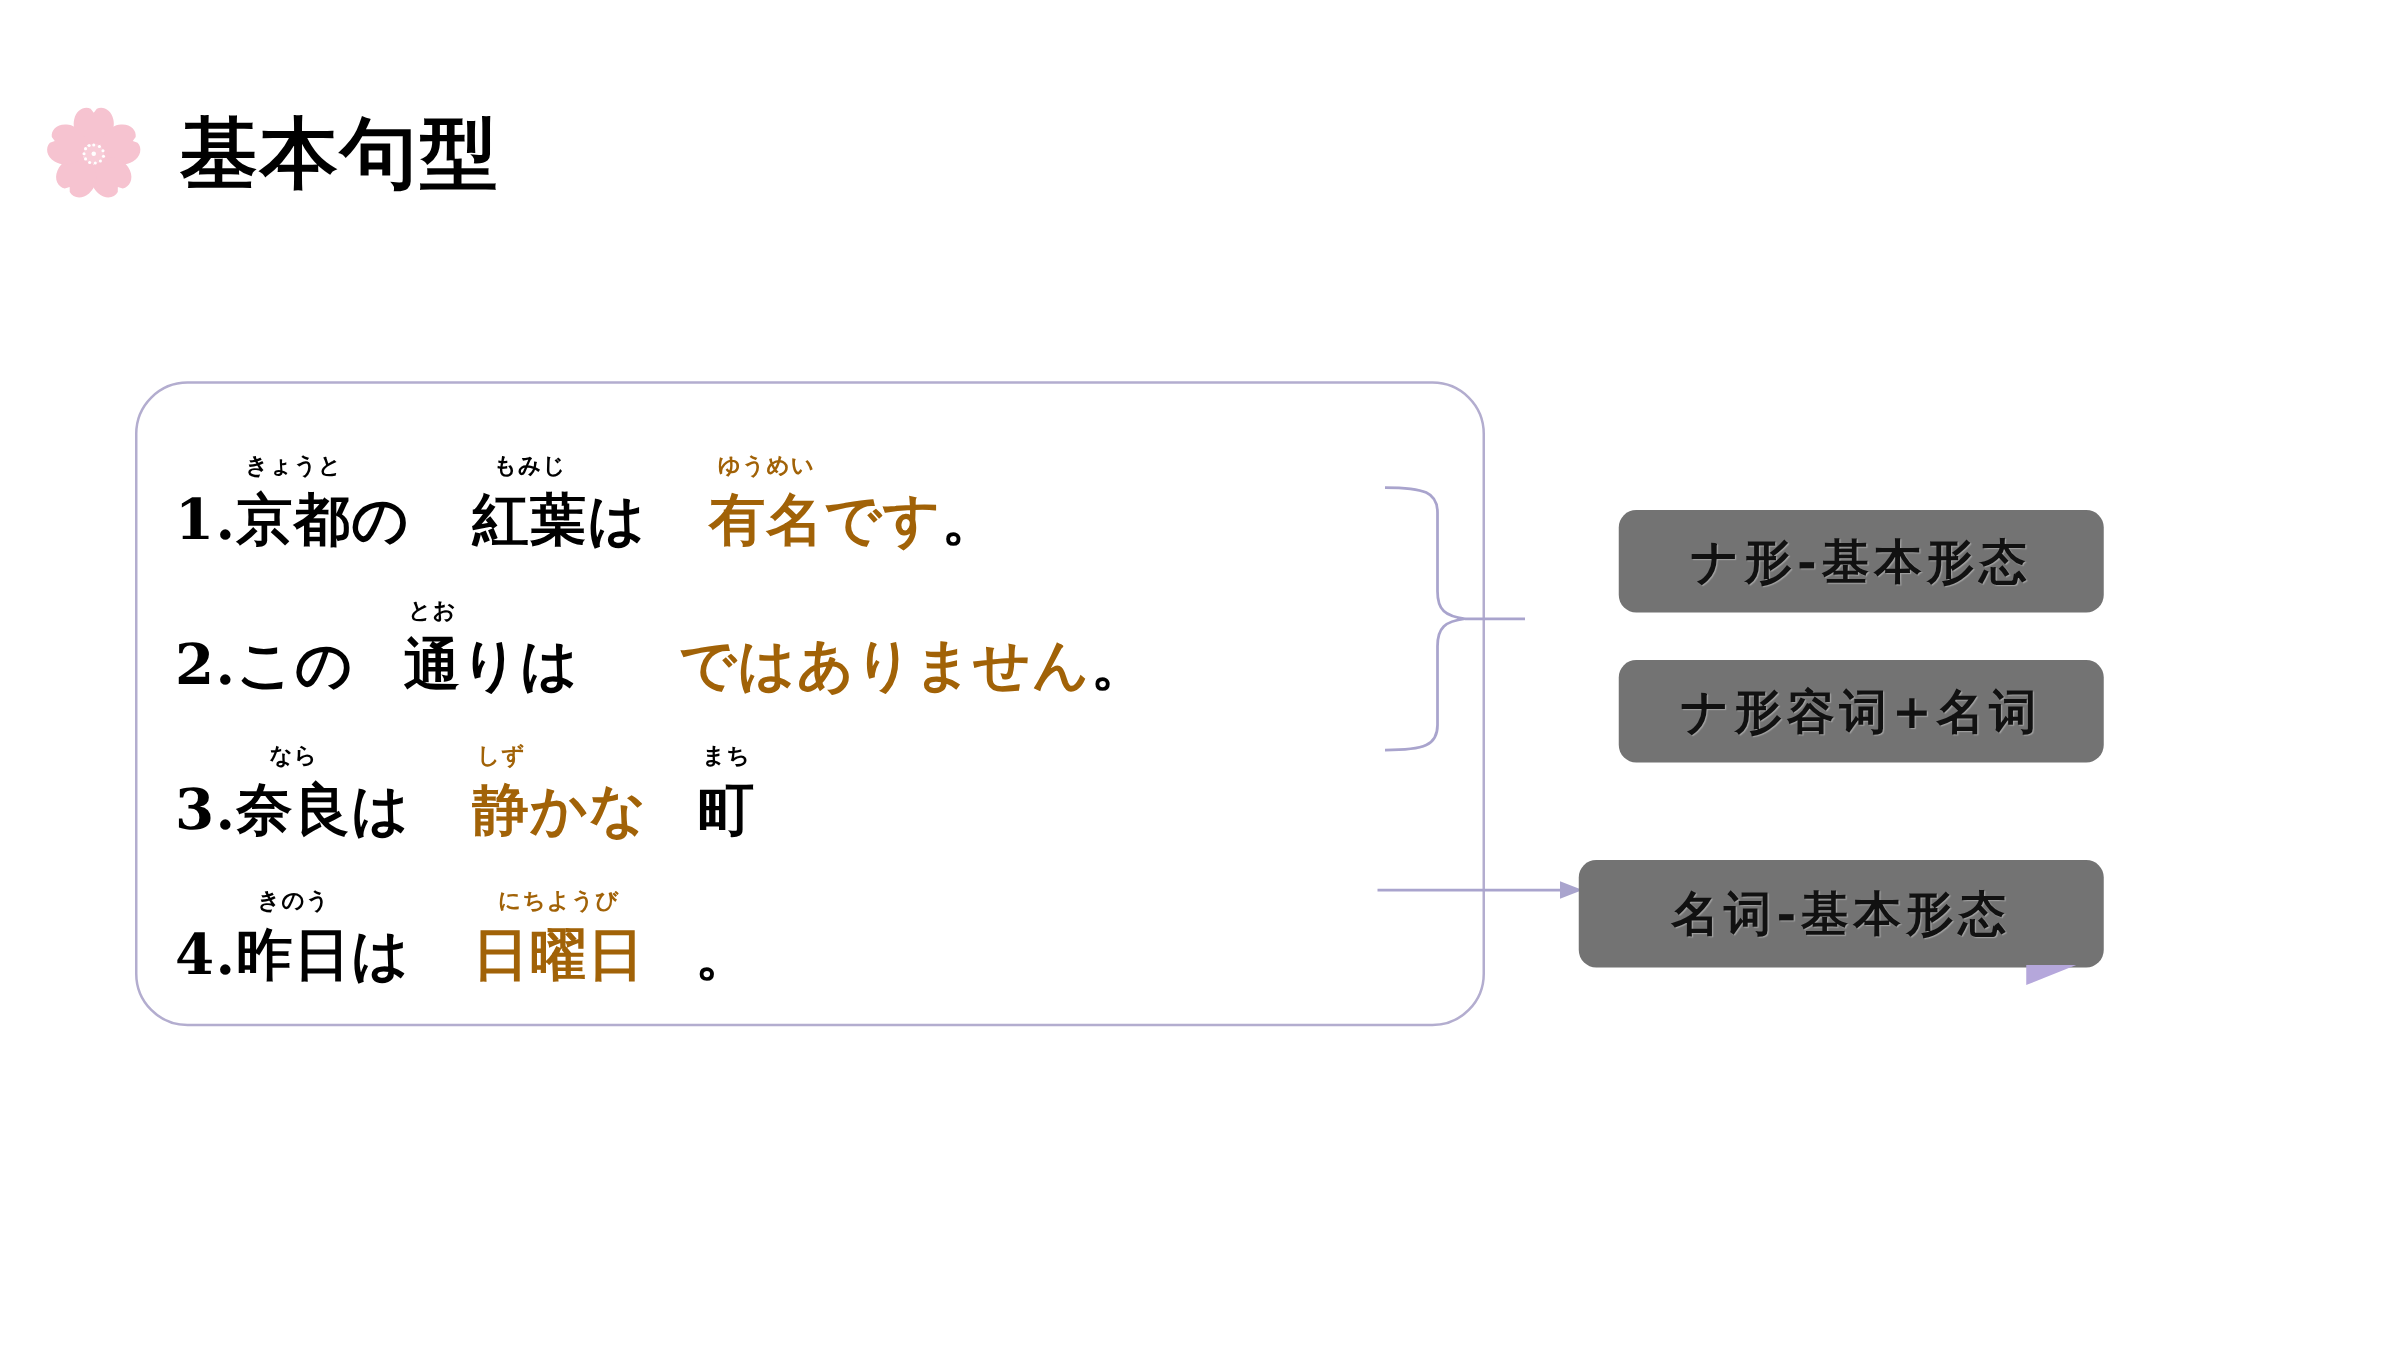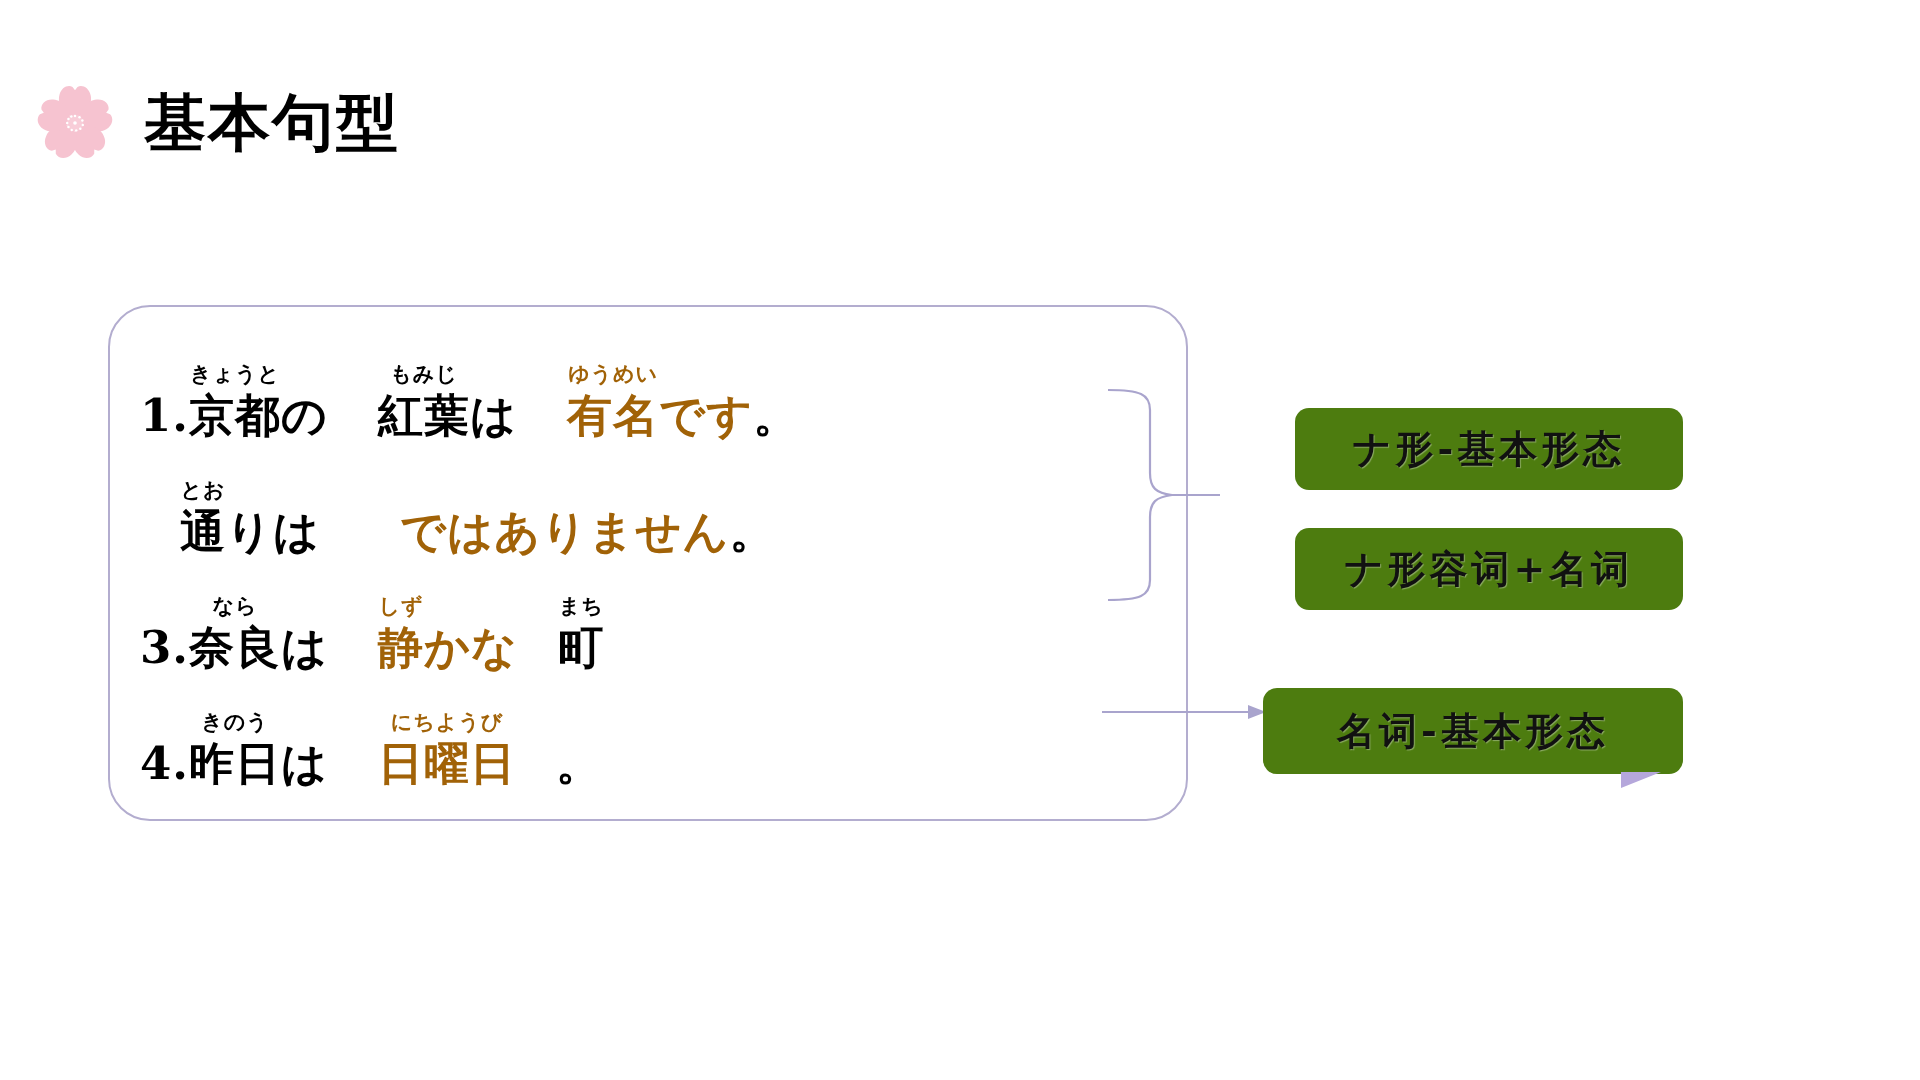--- a/index.html
+++ b/index.html
@@ -67,21 +67,21 @@
 
   
   .seg {
     display: inline-flex;
     flex-direction: column;
     align-items: center;
     justify-content: flex-end;
   }
   .seg .furi {
     font-family: "DejaVu Sans", "Liberation Sans", sans-serif;
-    font-size: 21px;
+    font-size: 18px;
     font-weight: bold;
     line-height: 1;
     letter-spacing: 1px;
     height: 24px;
     margin-bottom: 4px;
   }
   .seg .furi.empty { visibility: hidden; }
   .seg .base {
     font-family: "DejaVu Serif", "Liberation Serif", serif;
     font-size: 45px;
@@ -104,21 +104,21 @@
     height: 540px;
     pointer-events: none;
   }
 
   
   .label-chip {
     position: absolute;
     display: flex;
     align-items: center;
     justify-content: center;
-    background: #4d7c0f;
+    background: #737373;
     border-radius: 14px;
     font-family: "DejaVu Serif", "Liberation Serif", serif;
     font-size: 38px;
     font-weight: bold;
     color: #111111;
     letter-spacing: 4px;
     text-shadow: 1px 1px 1px rgba(255,255,255,0.35);
   }
   #chip-1 { left: 1295px; top: 408px; width: 388px; height: 82px; }
   #chip-2 { left: 1295px; top: 528px; width: 388px; height: 82px; }
@@ -216,20 +216,24 @@
             <span class="furi red empty"></span>
             <span class="base red">です</span>
           </span>
         <span class="seg">
             <span class="furi blk empty"></span>
             <span class="base blk">。</span>
           </span>
       </div>
 
       <div class="sentence-line">
+        <span class="seg">
+            <span class="furi blk empty"></span>
+            <span class="base blk">2.この</span>
+          </span>
         <span class="gap-m"></span>
         <span class="seg">
             <span class="furi blk">とお</span>
             <span class="base blk">通</span>
           </span>
         <span class="seg">
             <span class="furi blk empty"></span>
             <span class="base blk">りは</span>
           </span>
         <span class="gap-m"></span>

